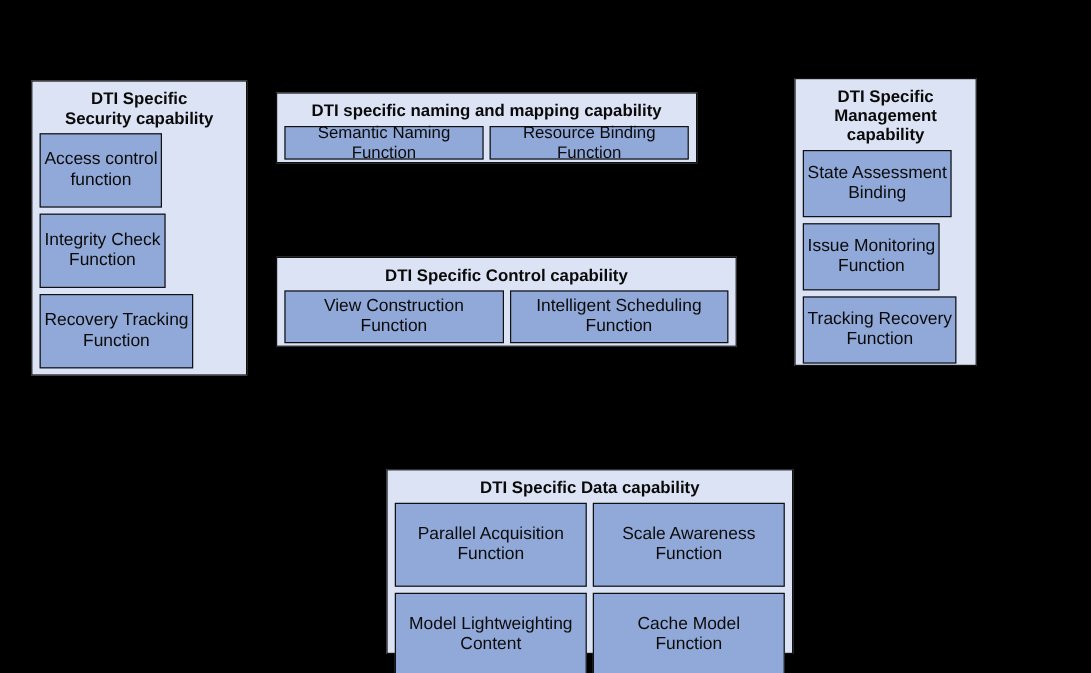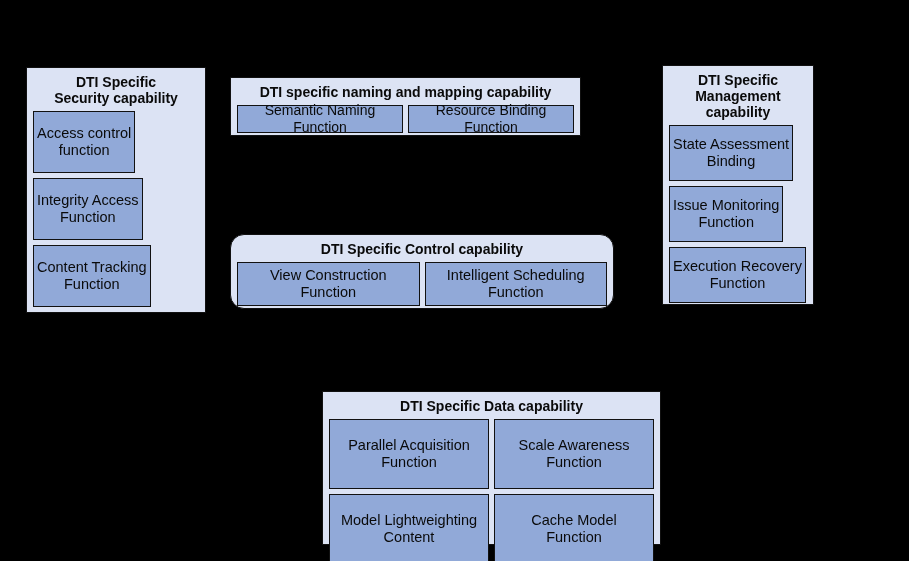--- a/index.html
+++ b/index.html
@@ -62,41 +62,41 @@
     padding: 2px 3px;
   }
 
   
   #panel-security        { left: 26px;  top: 67px;  width: 180px; height: 246px; }
   #panel-security .fn-box { height: 62px; }
 
   #panel-naming          { left: 230px; top: 77px;  width: 351px; height: 59px; }
   #panel-naming .fn-box  { height: 28px; font-size: 14px; }
 
-  #panel-control         { left: 230px; top: 234px; width: 384px; height: 75px; border-radius: 14px; }
+  #panel-control         { left: 230px; top: 214px; width: 384px; height: 75px; }
   #panel-control .fn-box { height: 44px; }
 
   #panel-management      { left: 662px; top: 65px;  width: 152px; height: 240px; }
   #panel-management .fn-box { height: 56px; }
 
   #panel-data            { left: 322px; top: 391px; width: 339px; height: 154px; justify-content: space-between; }
   #panel-data .fn-box    { height: 70px; }
 </style>
 </head>
 <body>
 
 <div class="panel" id="panel-security">
   <div class="panel-title">DTI Specific
 Security capability</div>
   <div class="fn-grid cols-1">
     <div class="fn-box">Access control
 function</div>
-    <div class="fn-box">Integrity Access
+    <div class="fn-box">Integrity Check
 Function</div>
-    <div class="fn-box">Content Tracking
+    <div class="fn-box">Recovery Tracking
 Function</div>
   </div>
 </div>
 
 <div class="panel" id="panel-naming">
   <div class="panel-title">DTI specific naming and mapping capability</div>
   <div class="fn-grid cols-2">
     <div class="fn-box">Semantic Naming Function</div>
     <div class="fn-box">Resource Binding Function</div>
   </div>
@@ -113,21 +113,21 @@
 </div>
 
 <div class="panel" id="panel-management">
   <div class="panel-title">DTI Specific Management
 capability</div>
   <div class="fn-grid cols-1">
     <div class="fn-box">State Assessment
 Binding</div>
     <div class="fn-box">Issue Monitoring
 Function</div>
-    <div class="fn-box">Execution Recovery
+    <div class="fn-box">Tracking Recovery
 Function</div>
   </div>
 </div>
 
 <div class="panel" id="panel-data">
   <div class="panel-title">DTI Specific Data capability</div>
   <div class="fn-grid cols-2">
     <div class="fn-box">Parallel Acquisition
 Function</div>
     <div class="fn-box">Scale Awareness

